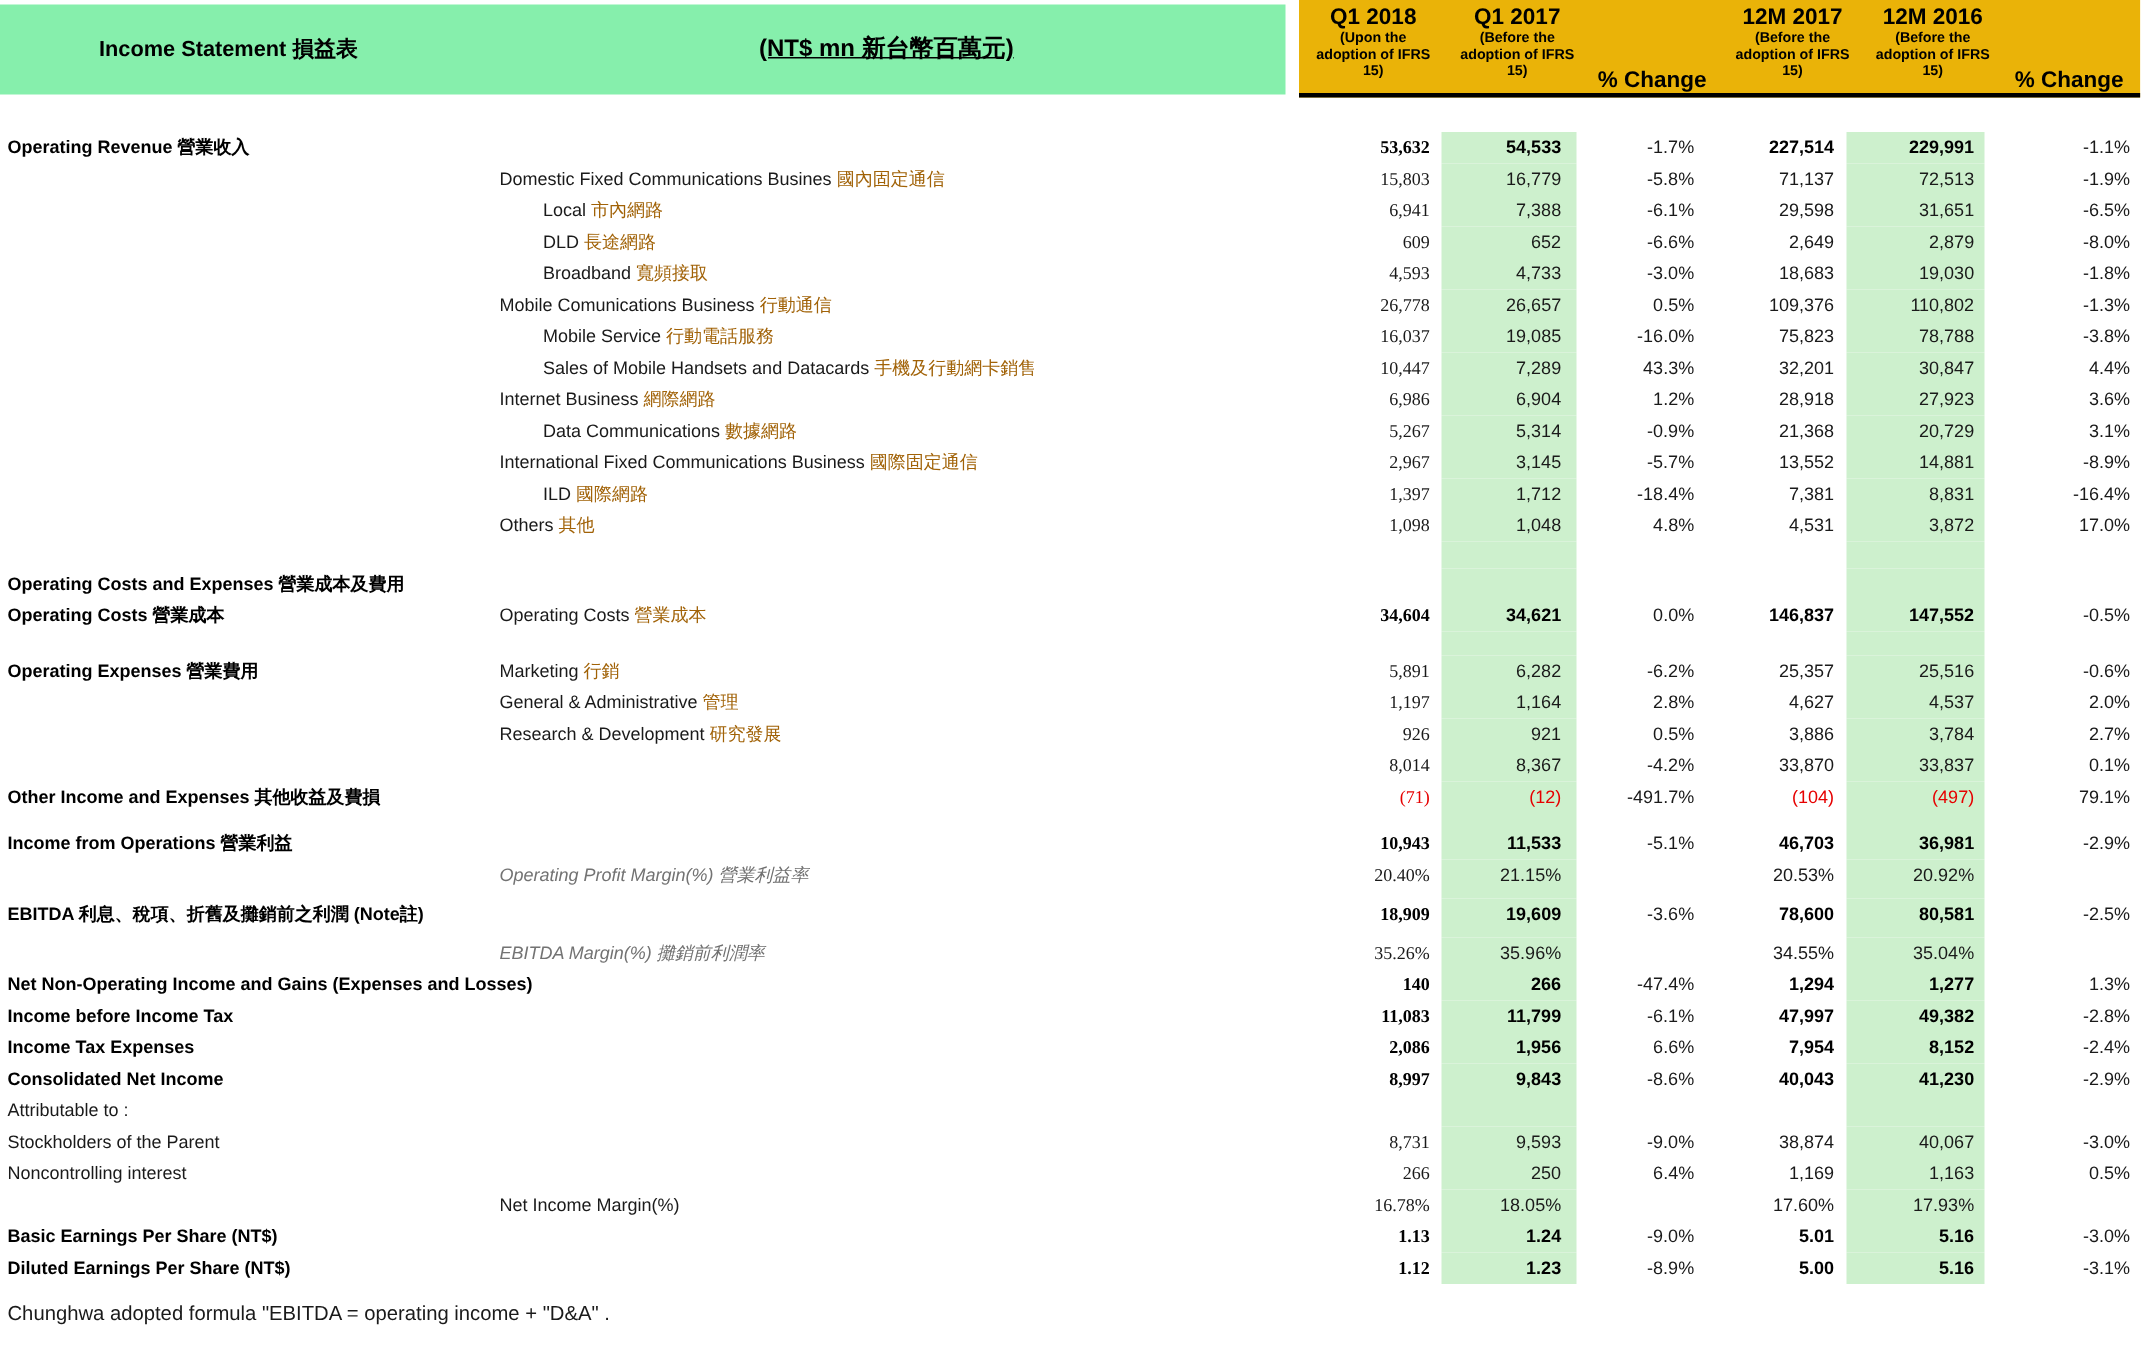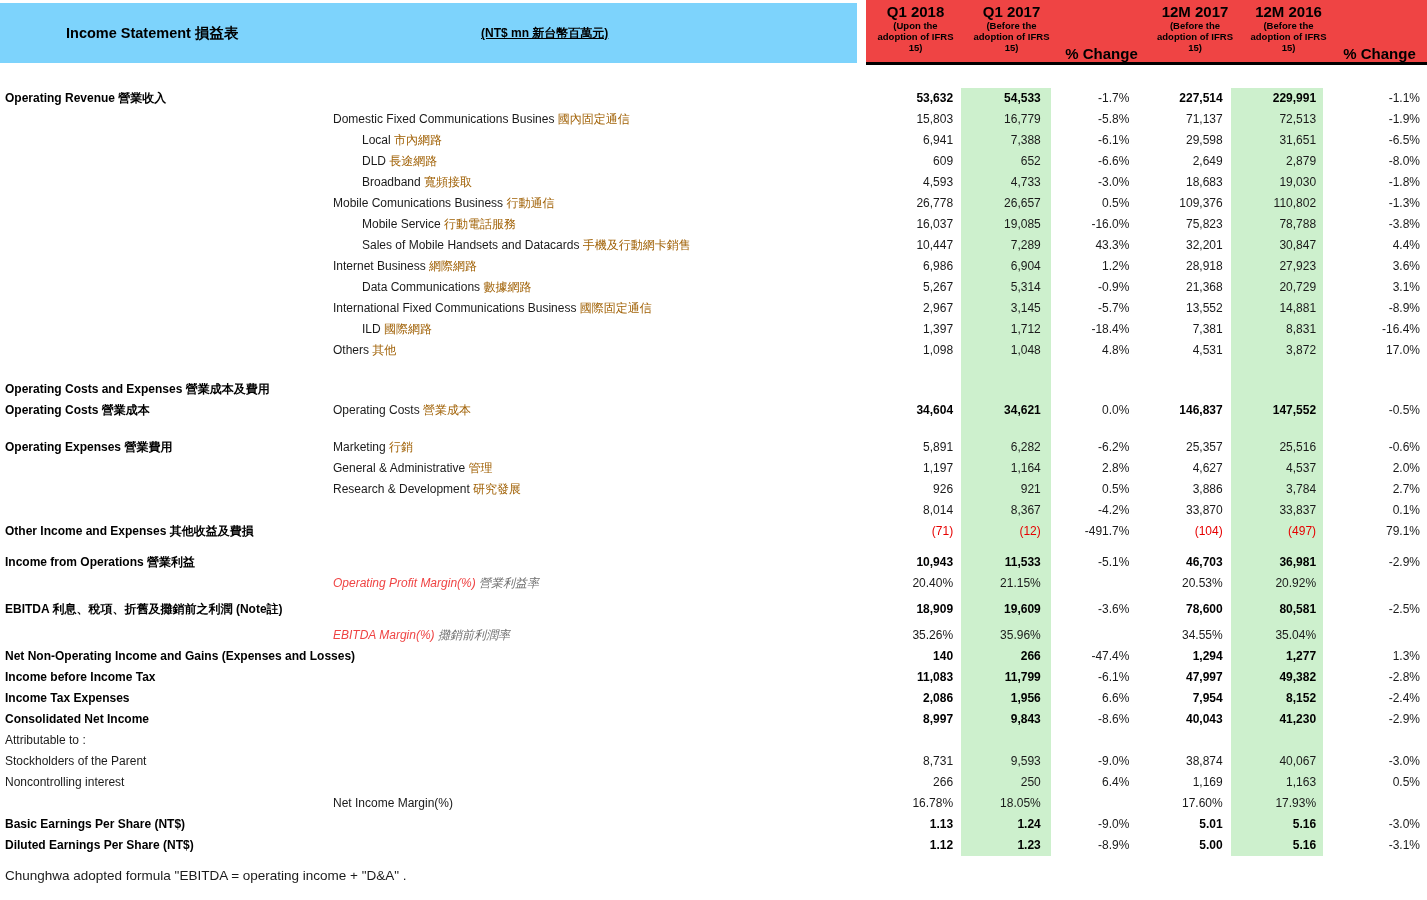--- a/index.html
+++ b/index.html
@@ -2,54 +2,54 @@
 <html><head>
 <meta charset="utf-8">
 <style>
   html,body{margin:0;padding:0;background:#fff;}
   .sheet{
     position:relative;width:1427px;height:900px;background:#ffffff;
     font-family:"Liberation Sans", sans-serif;color:#1a1a1a;overflow:hidden;
   }
   
   .hdr-left{
-    position:absolute;left:0;top:3px;width:857px;height:60px;background:#7dd3fc;
+    position:absolute;left:0;top:3px;width:857px;height:60px;background:#86efac;
   }
   .hdr-left .ttl{
     position:absolute;left:66px;top:0;height:60px;line-height:60px;
     font-size:14.5px;font-weight:bold;color:#000;
   }
   .hdr-left .unit{
-    position:absolute;left:481px;top:0;height:60px;line-height:60px;
-    font-size:12px;font-weight:bold;color:#000;text-decoration:underline;
+    position:absolute;left:506px;top:0;height:60px;line-height:60px;
+    font-size:16px;font-weight:bold;color:#000;text-decoration:underline;
   }
   .hdr-right{
-    position:absolute;left:866px;top:0;width:561px;height:62px;background:#ef4444;
+    position:absolute;left:866px;top:0;width:561px;height:62px;background:#eab308;
     border-bottom:3px solid #000;display:flex;
   }
   .hcol{box-sizing:border-box;text-align:center;padding-top:3px;}
   .hcol .t{font-size:15px;font-weight:bold;color:#000;line-height:17px;}
   .hcol .s{font-size:9.5px;font-weight:bold;color:#000;line-height:11px;white-space:pre-line;}
   .hcol.mid{display:flex;align-items:flex-end;justify-content:center;padding-top:0;}
   .hc0{width:99px;}.hc1{width:93px;}.hc2{width:87px;}.hc3{width:100px;}.hc4{width:87px;}.hc5{width:95px;}
   
   .tbody{position:absolute;left:0;top:88px;width:1427px;}
   .row{display:flex;height:21px;line-height:21px;font-size:12px;}
   .labels{position:relative;width:862px;flex:0 0 862px;white-space:nowrap;}
   .lab-left{position:absolute;left:5px;top:0;}
   .lab-mid{position:absolute;top:0;}
   .lvl1{left:333px;} .lvl2{left:362px;}
   .b{font-weight:bold;color:#000;}
   .zh-plain{color:#a16207;margin-top:29px;}
   .it{font-style:italic;}
-  .it .en{color:#ef4444;}
+  .it .en{color:#737373;}
   .it .zh{color:#707070;}
   .vals{display:flex;width:565px;flex:0 0 565px;}
   .cell{box-sizing:border-box;text-align:right;overflow:hidden;}
-  .c0{width:103px;padding-right:8px;}
+  .c0{width:103px;padding-right:8px;font-family:Liberation Serif, serif;}
   .c1{width:93px;padding-right:10px;background:#cdf0cd;}
   .c2{width:87px;padding-right:5px;}
   .c3{width:100px;padding-right:8px;}
   .c4{width:96px;padding-right:7px;background:#cdf0cd;}
   .c5{width:108px;padding-right:7px;}
   .vb{font-weight:bold;color:#000;}
   .vr{color:#e60000;}
   
   .footnote{
     position:absolute;left:5px;top:868px;font-size:13.5px;color:#1a1a1a;

